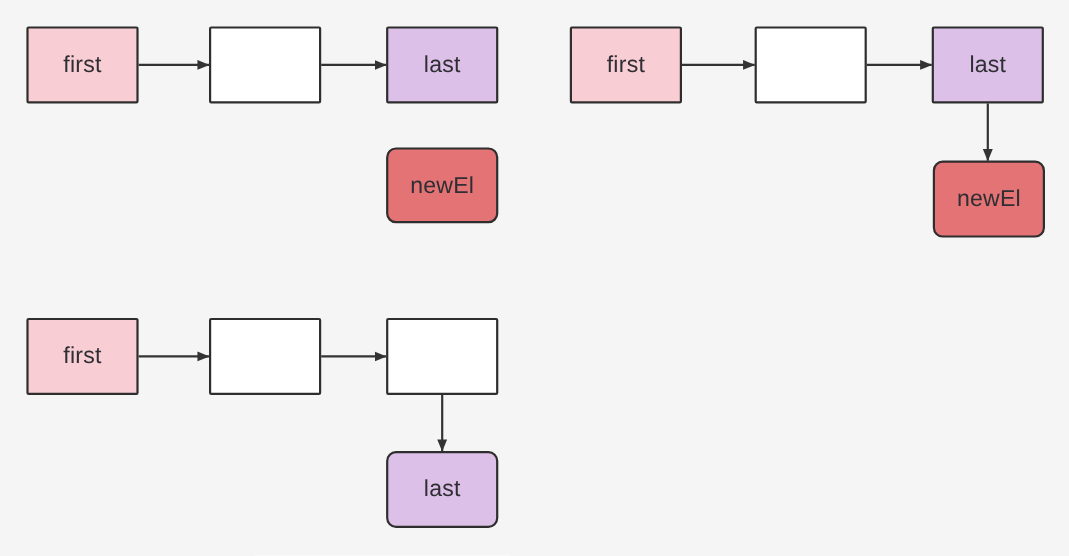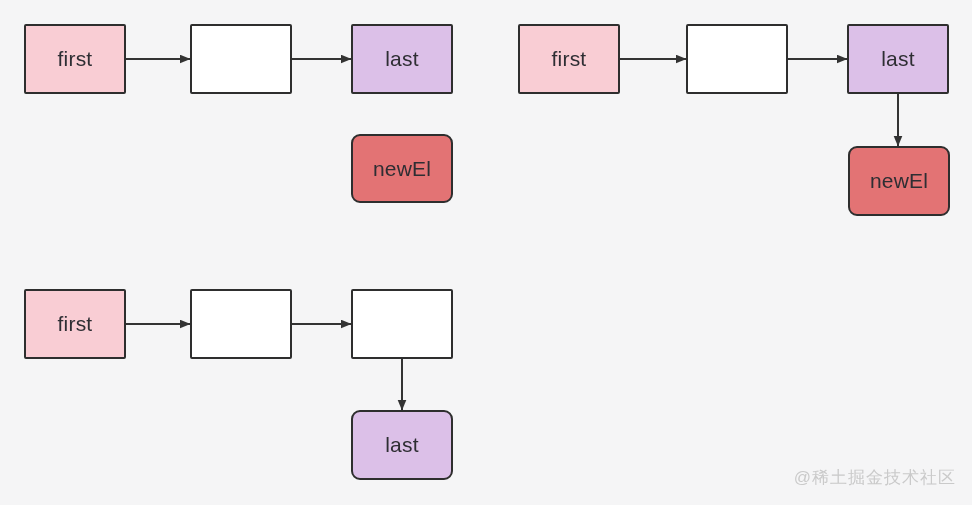--- a/index.html
+++ b/index.html
@@ -69,14 +69,13 @@
       <div class="node rounded" style="left: 351px; top: 134px; width: 102px; height: 69px; background: rgb(227, 115, 116); border-color: rgb(46, 46, 46); color: rgb(46, 46, 51);">newEl</div>
       <div class="node square" style="left: 518px; top: 24px; width: 102px; height: 70px; background: rgb(249, 205, 212); border-color: rgb(46, 46, 46); color: rgb(46, 46, 51);">first</div>
       <div class="node square" style="left: 686px; top: 24px; width: 102px; height: 70px; background: rgb(255, 255, 255); border-color: rgb(46, 46, 46); color: rgb(46, 46, 51);"></div>
       <div class="node square" style="left: 847px; top: 24px; width: 102px; height: 70px; background: rgb(220, 192, 232); border-color: rgb(46, 46, 46); color: rgb(46, 46, 51);">last</div>
       <div class="node rounded" style="left: 848px; top: 146px; width: 102px; height: 70px; background: rgb(227, 115, 116); border-color: rgb(46, 46, 46); color: rgb(46, 46, 51);">newEl</div>
       <div class="node square" style="left: 24px; top: 289px; width: 102px; height: 70px; background: rgb(249, 205, 212); border-color: rgb(46, 46, 46); color: rgb(46, 46, 51);">first</div>
       <div class="node square" style="left: 190px; top: 289px; width: 102px; height: 70px; background: rgb(255, 255, 255); border-color: rgb(46, 46, 46); color: rgb(46, 46, 51);"></div>
       <div class="node square" style="left: 351px; top: 289px; width: 102px; height: 70px; background: rgb(255, 255, 255); border-color: rgb(46, 46, 46); color: rgb(46, 46, 51);"></div>
       <div class="node rounded" style="left: 351px; top: 410px; width: 102px; height: 70px; background: rgb(220, 192, 232); border-color: rgb(46, 46, 46); color: rgb(46, 46, 51);">last</div>
     </div>
-  <div class="watermark" style="color: rgb(202, 202, 202);">@稀土掘金技术社区</div>
 </div>
 
 </body></html>

